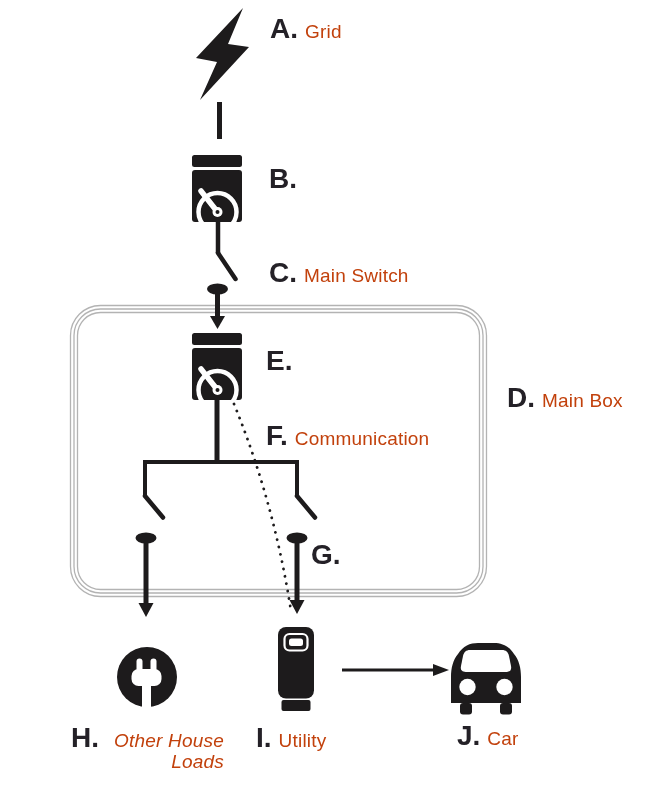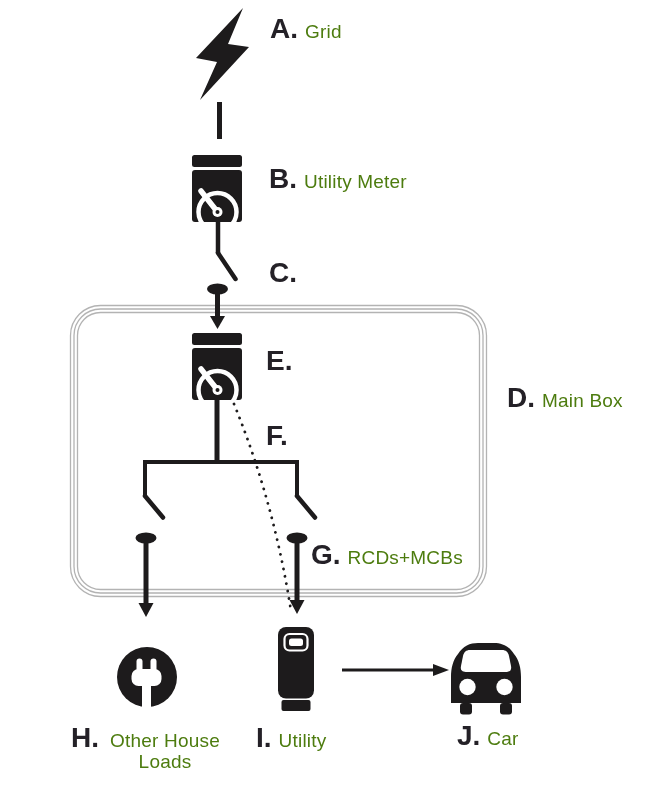--- a/index.html
+++ b/index.html
@@ -3,23 +3,23 @@
 <meta charset="utf-8">
 <style>
   html,body { margin:0; padding:0; background:#ffffff; }
   .canvas {
     position:relative; width:650px; height:797px; background:#ffffff;
     font-family:"Liberation Sans", sans-serif; overflow:hidden;
   }
   .canvas svg.wires { position:absolute; left:0; top:0; }
   .label { position:absolute; display:flex; align-items:baseline; gap:7px; white-space:nowrap; }
   .label .letter { font-weight:bold; font-size:28px; line-height:1; color:#242127; }
-  .label .name  { font-size:19px; line-height:1.1; color:#4d7c0f; letter-spacing:0.2px; }
+  .label .name  { font-size:19px; line-height:1.1; color:#c2410c; letter-spacing:0.2px; }
   .label.wrap { white-space:normal; }
-  .label.wrap .name { width:118px; text-align:center; }
+  .label.wrap .name { width:118px; text-align:right;font-style:italic; }
 </style>
 </head>
 <body>
 
 <div class="canvas">
 
   <svg class="wires" width="650" height="797" viewBox="0 0 650 797">
     <defs>
       <clipPath id="meterBodyClip">
           <rect x="0" y="15" width="50" height="52" rx="3"></rect>
@@ -122,43 +122,43 @@
     </g>
   </svg>
 
   <div class="label" style="left:270px; top:15px;">
     <span class="letter">A.</span>
     <span class="name">Grid</span>
   </div>
 
   <div class="label" style="left:269px; top:165px;">
     <span class="letter">B.</span>
-    <span class="name">Utility Meter</span>
   </div>
 
   <div class="label" style="left:269px; top:259px;">
     <span class="letter">C.</span>
+    <span class="name">Main Switch</span>
   </div>
 
   <div class="label" style="left:507px; top:384px;">
     <span class="letter">D.</span>
     <span class="name">Main Box</span>
   </div>
 
   <div class="label" style="left:266px; top:347px;">
     <span class="letter">E.</span>
   </div>
 
   <div class="label" style="left:266px; top:422px;">
     <span class="letter">F.</span>
+    <span class="name">Communication</span>
   </div>
 
   <div class="label" style="left:311px; top:541px;">
     <span class="letter">G.</span>
-    <span class="name">RCDs+MCBs</span>
   </div>
 
   <div class="label wrap" style="left:71px; top:724px;">
     <span class="letter">H.</span>
     <span class="name">Other House Loads</span>
   </div>
 
   <div class="label" style="left:256px; top:724px;">
     <span class="letter">I.</span>
     <span class="name">Utility</span>

